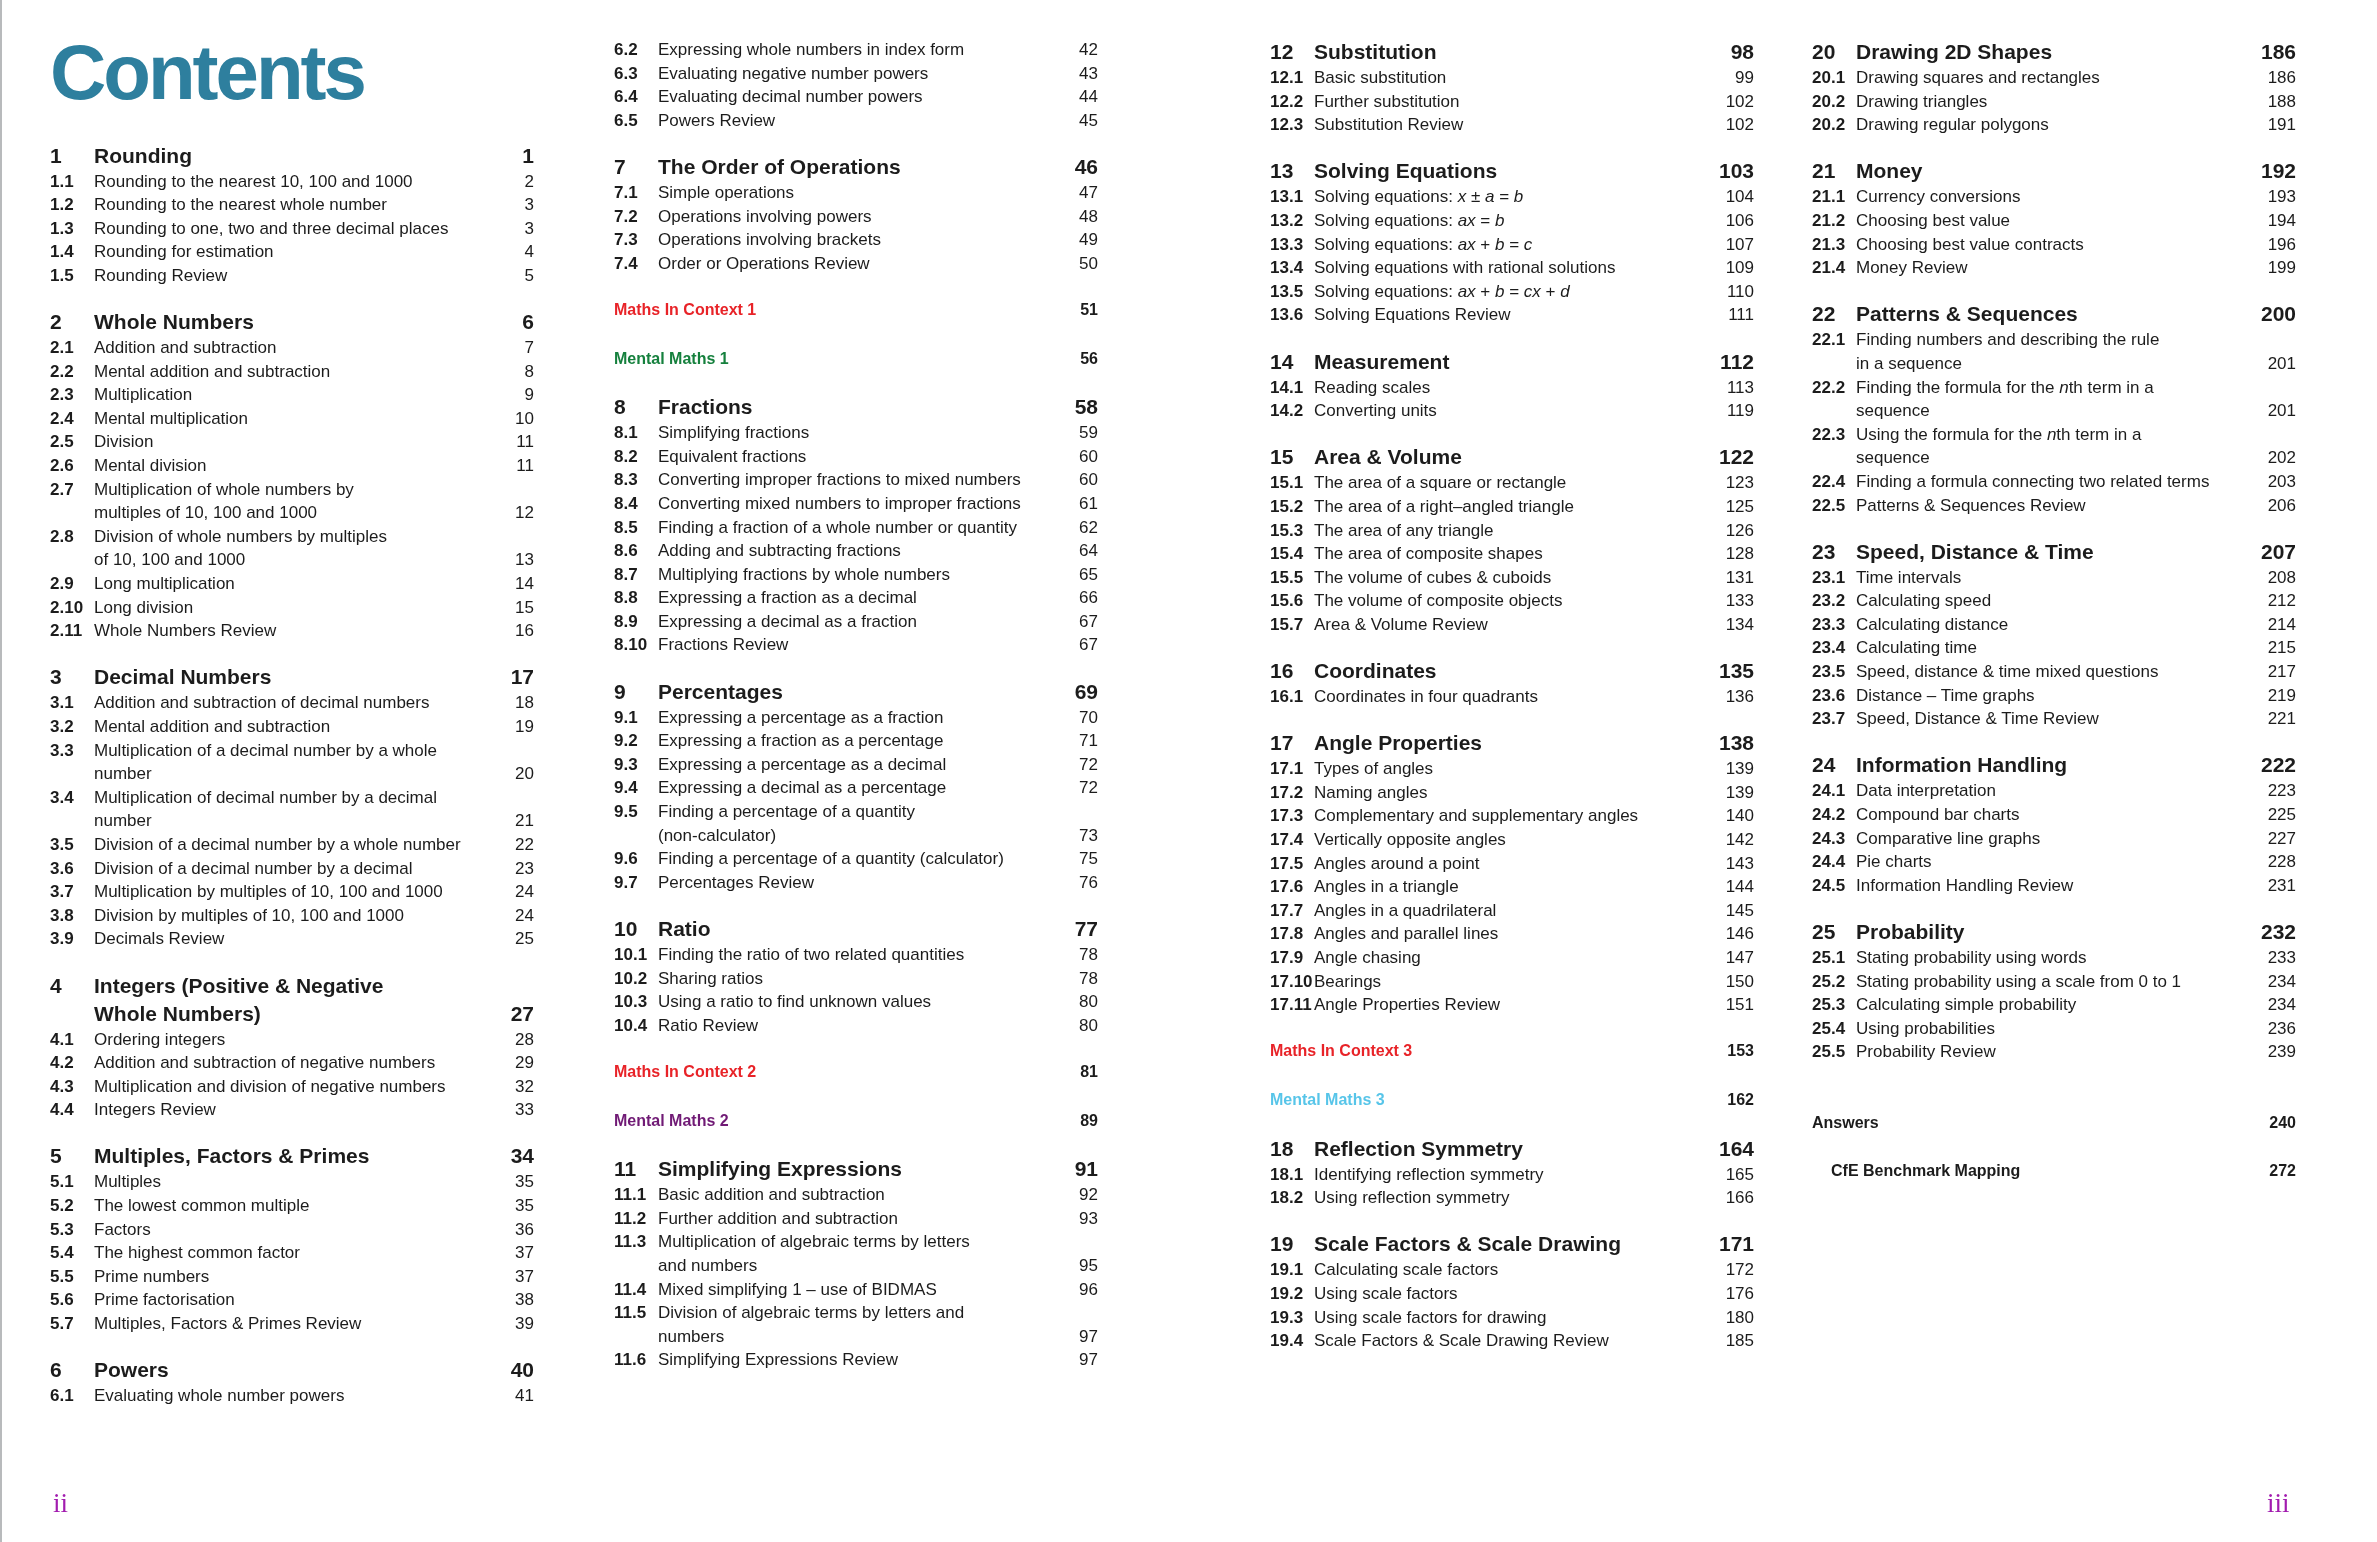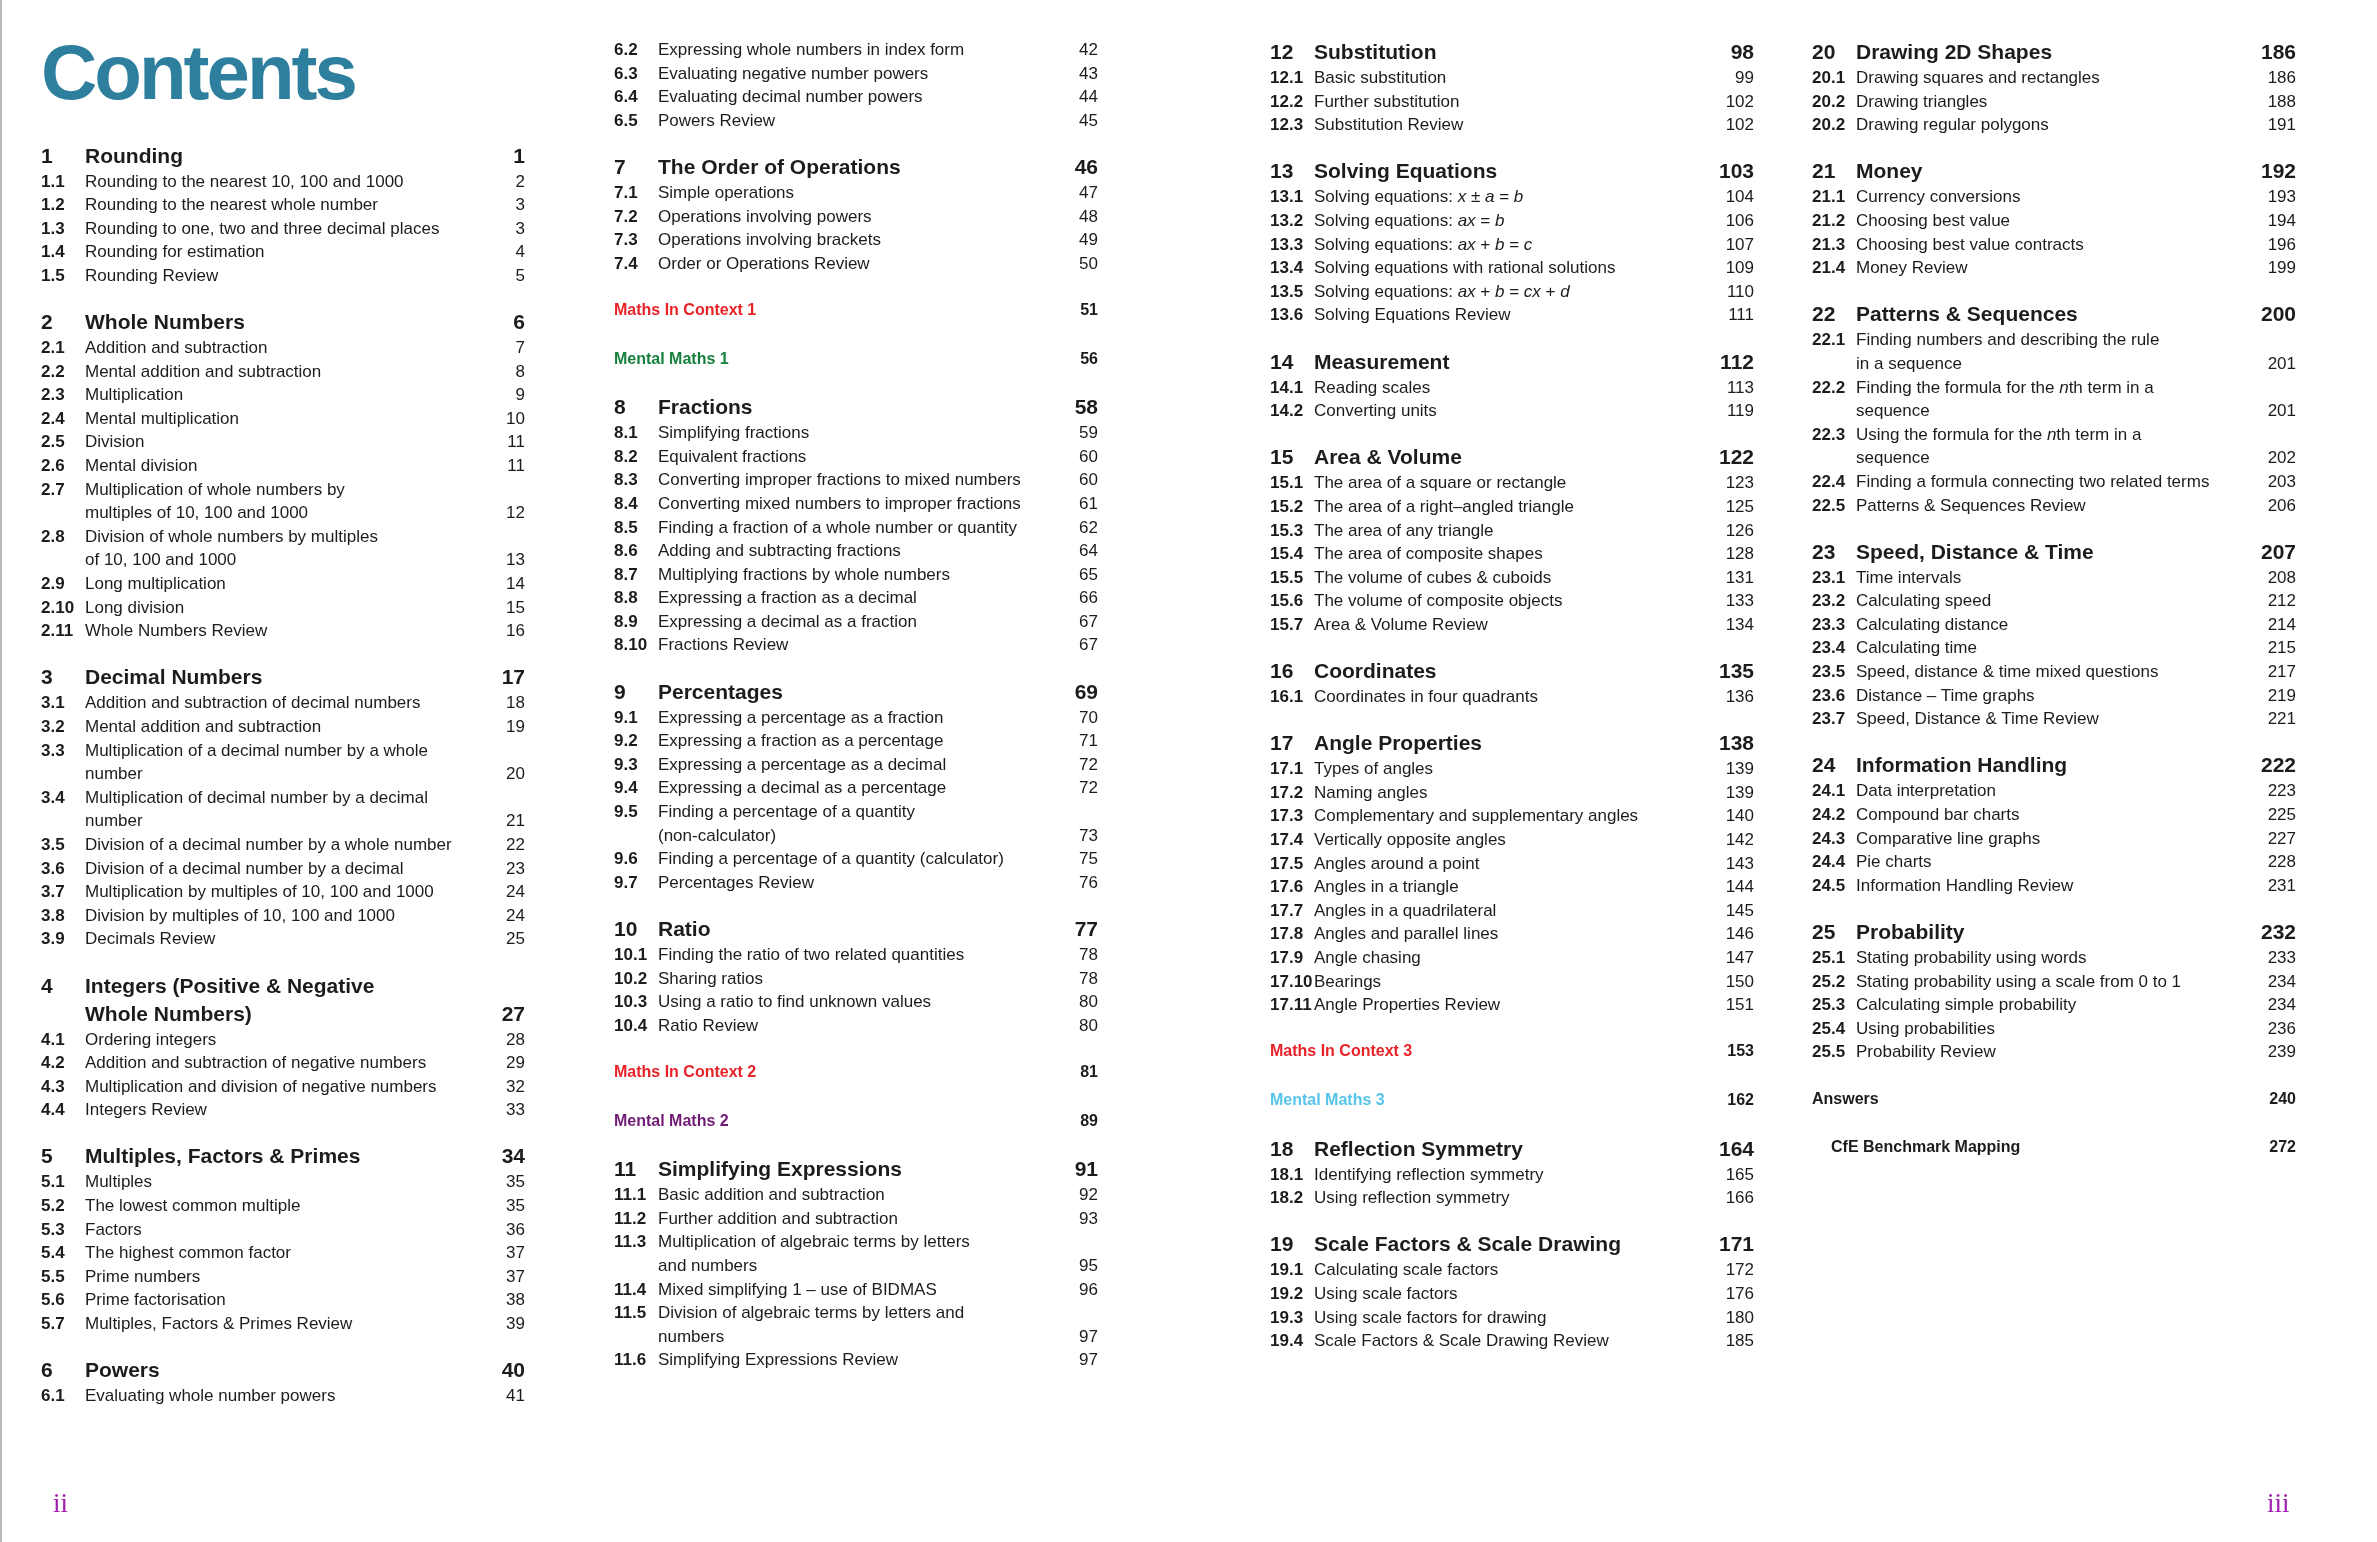--- a/index.html
+++ b/index.html
@@ -2,21 +2,21 @@
 <html style="font-size:9.7px"><head>
 <meta charset="utf-8">
 <style>
   html,body{margin:0;padding:0;}
   body{
     width:2377px;height:1543px;position:relative;background:#ffffff;
     font-family:"Liberation Sans","DejaVu Sans",sans-serif;color:#1c1c1c;overflow:hidden;
   }
   .divider{position:absolute;top:0;width:1.8px;height:1543px;background:#b8babc;}
   .col{position:absolute;top:38px;width:484px;}
-  #col1{left:41px;}
+  #col1{left:50px;}
   #col2{left:614px;}
   #col3{left:1270px;}
   #col4{left:1812px;}
   h1.title{
     margin:-8.5px 0 27px 0;font-size:78px;line-height:85px;font-weight:bold;letter-spacing:-3px;
   }
   .block{margin-top:20.6px;}
   .col .block:first-child{margin-top:0;}
   .row{display:flex;align-items:baseline;font-size:17px;line-height:23.6px;}
   .row .num{flex:none;width:44px;font-weight:bold;}
@@ -991,21 +991,21 @@
           <span class="pg">236</span>
         </div>
         <div class="row sec-row">
           <span class="num">25.5</span>
           <span class="txt">Probability Review</span>
           <span class="pg">239</span>
         </div>
       </div>
       <div class="block">
         <div class="row special-row">
-          <span class="txt" style="color: rgb(28, 28, 28);">Answers</span>
+          <span class="txt" style="color: rgb(28, 28, 28); margin-top: 24px;">Answers</span>
           <span class="pg">240</span>
         </div>
       </div>
       <div class="block">
         <div class="row special-row">
           <span class="txt" style="color: rgb(28, 28, 28); margin-left: 19px;">CfE Benchmark Mapping</span>
           <span class="pg">272</span>
         </div>
       </div>
     </div>

